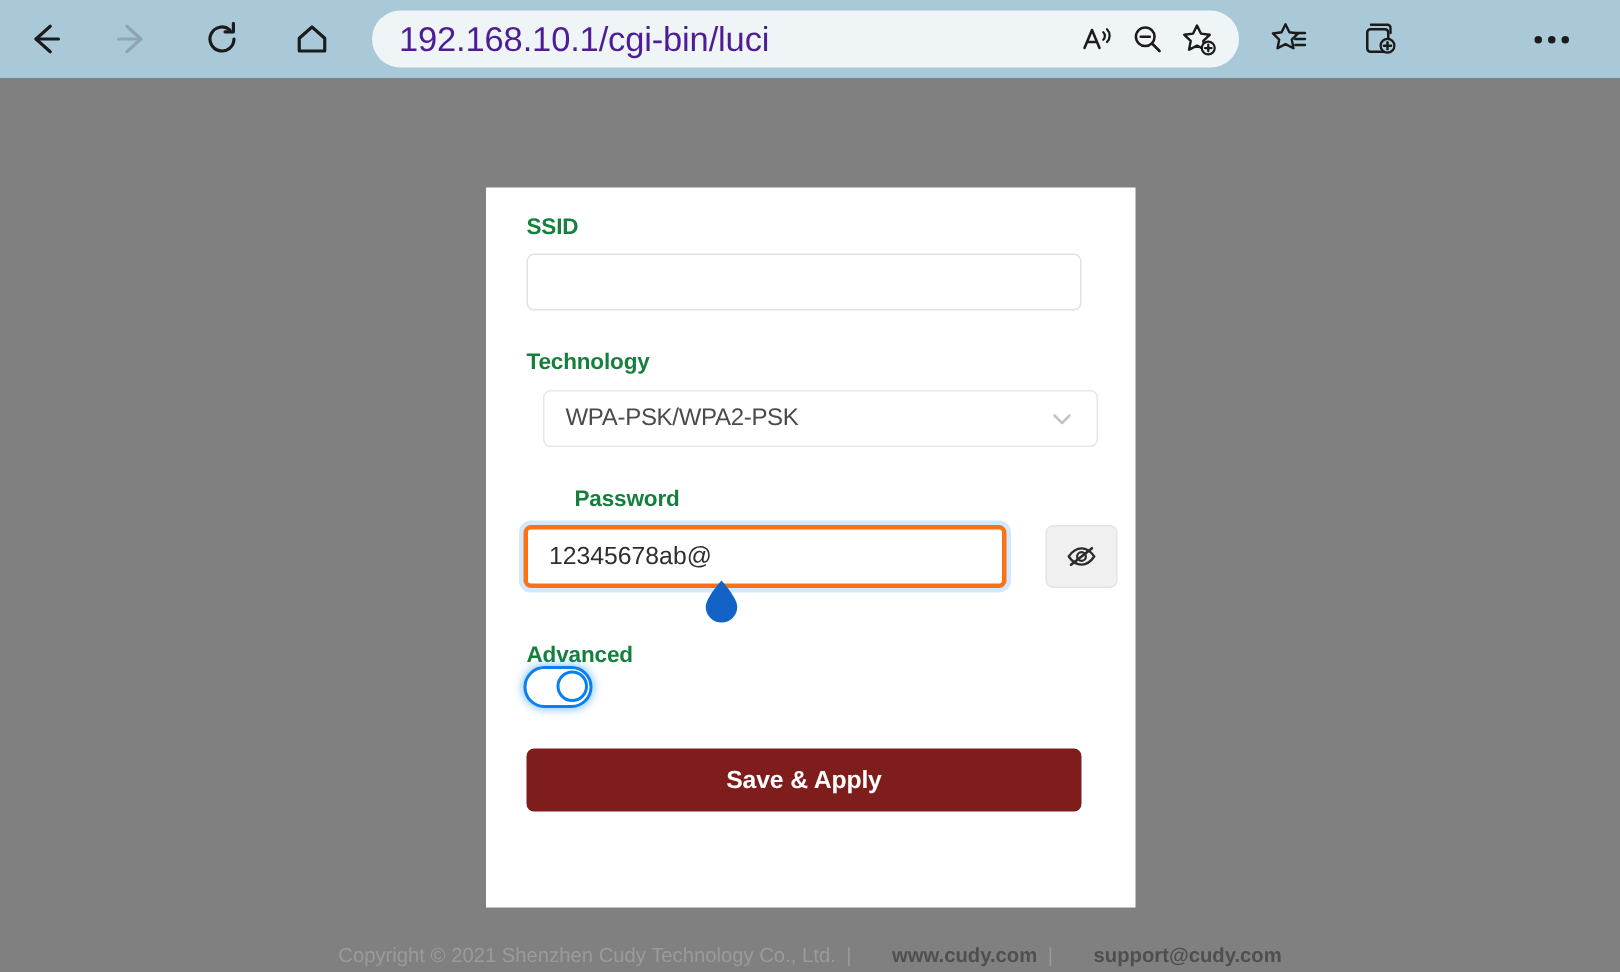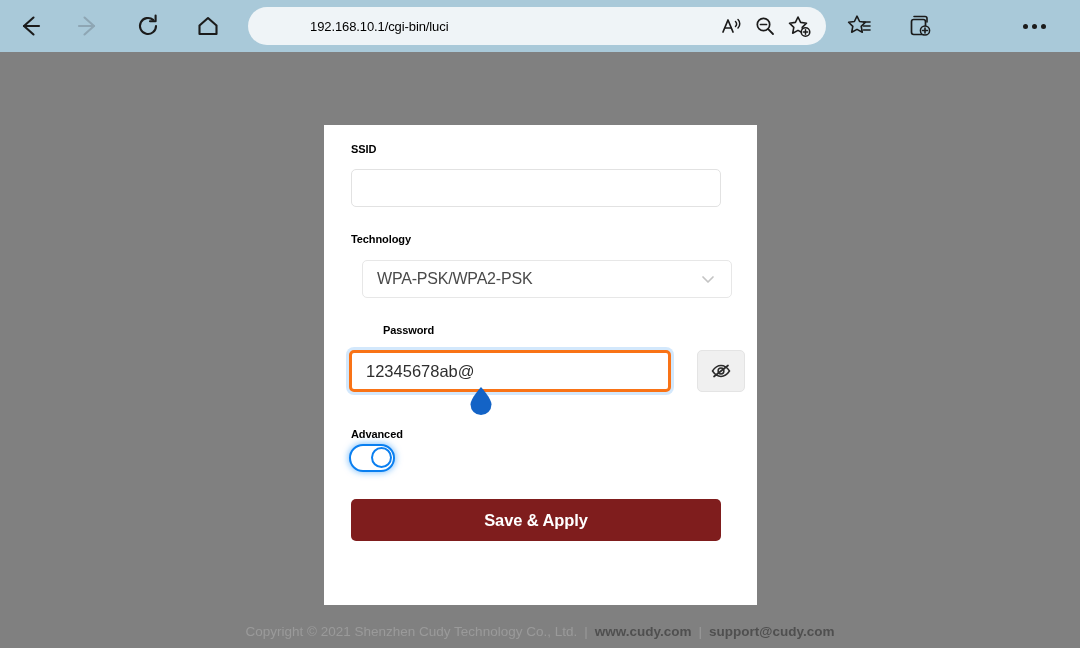--- a/index.html
+++ b/index.html
@@ -46,26 +46,25 @@
     width: 578px;
     height: 38px;
     background: #eff4f7;
     border-radius: 19px;
     display: flex;
     align-items: center;
     padding: 0 10px 0 18px;
   }
   #url-text {
     flex: 1 1 auto;
-    font-size: 13px;
-    color: #000000;
+    font-size: 23px;
+    color: #4c1d95;
     letter-spacing: -0.1px;
     white-space: nowrap;
     overflow: hidden;
-    margin-left: 44px;
   }
   .addr-icon {
     width: 34px;
     height: 34px;
     display: flex;
     align-items: center;
     justify-content: center;
     flex: 0 0 auto;
   }
 
@@ -108,23 +107,23 @@
   #config-card {
     position: absolute;
     left: 324px;
     top: 73px;            
     width: 433px;
     height: 480px;        
     background: #ffffff;
   }
 
   .field-label {
-    font-size: 11px;
+    font-size: 15px;
     font-weight: bold;
-    color: #000000;
+    color: #15803d;
     letter-spacing: -0.1px;
   }
 
   
   #ssid-label  { position: absolute; left: 27px; top: 18px; }
   #ssid-input {
     position: absolute;
     left: 27px; top: 44px;
     width: 370px; height: 38px;
     border: 1px solid #e2e2e2;
@@ -243,27 +242,28 @@
   }
 
   
   #page-footer {
     position: absolute;
     left: 0;
     top: 572px;       
     width: 1080px;
     height: 24px;
     display: flex;
+    align-items: center;
     justify-content: center;
     font-size: 13.5px;
     white-space: nowrap;
   }
   #footer-copyright { color: #9a9a9a; }
   .footer-sep { color: #9a9a9a; margin: 0 7px; }
-  .footer-link { color: #4f4f4f; font-weight: bold; text-decoration: none; }
+  .footer-link { color: #4f4f4f; font-weight: bold; text-decoration: none; margin-left: 20px; }
 </style>
 </head>
 <body>
 
 <div id="browser-chrome">
 
   <div class="nav-btn" id="nav-back">
     <svg width="26" height="26" viewBox="0 0 26 26">
       <path d="M16.5 4.5 L7 13 L16.5 21.5" fill="none" stroke="#1b1b1b" stroke-width="2.1" stroke-linecap="round" stroke-linejoin="round"></path>
       <line x1="7" y1="13" x2="22" y2="13" stroke="#1b1b1b" stroke-width="2.1" stroke-linecap="round"></line>

